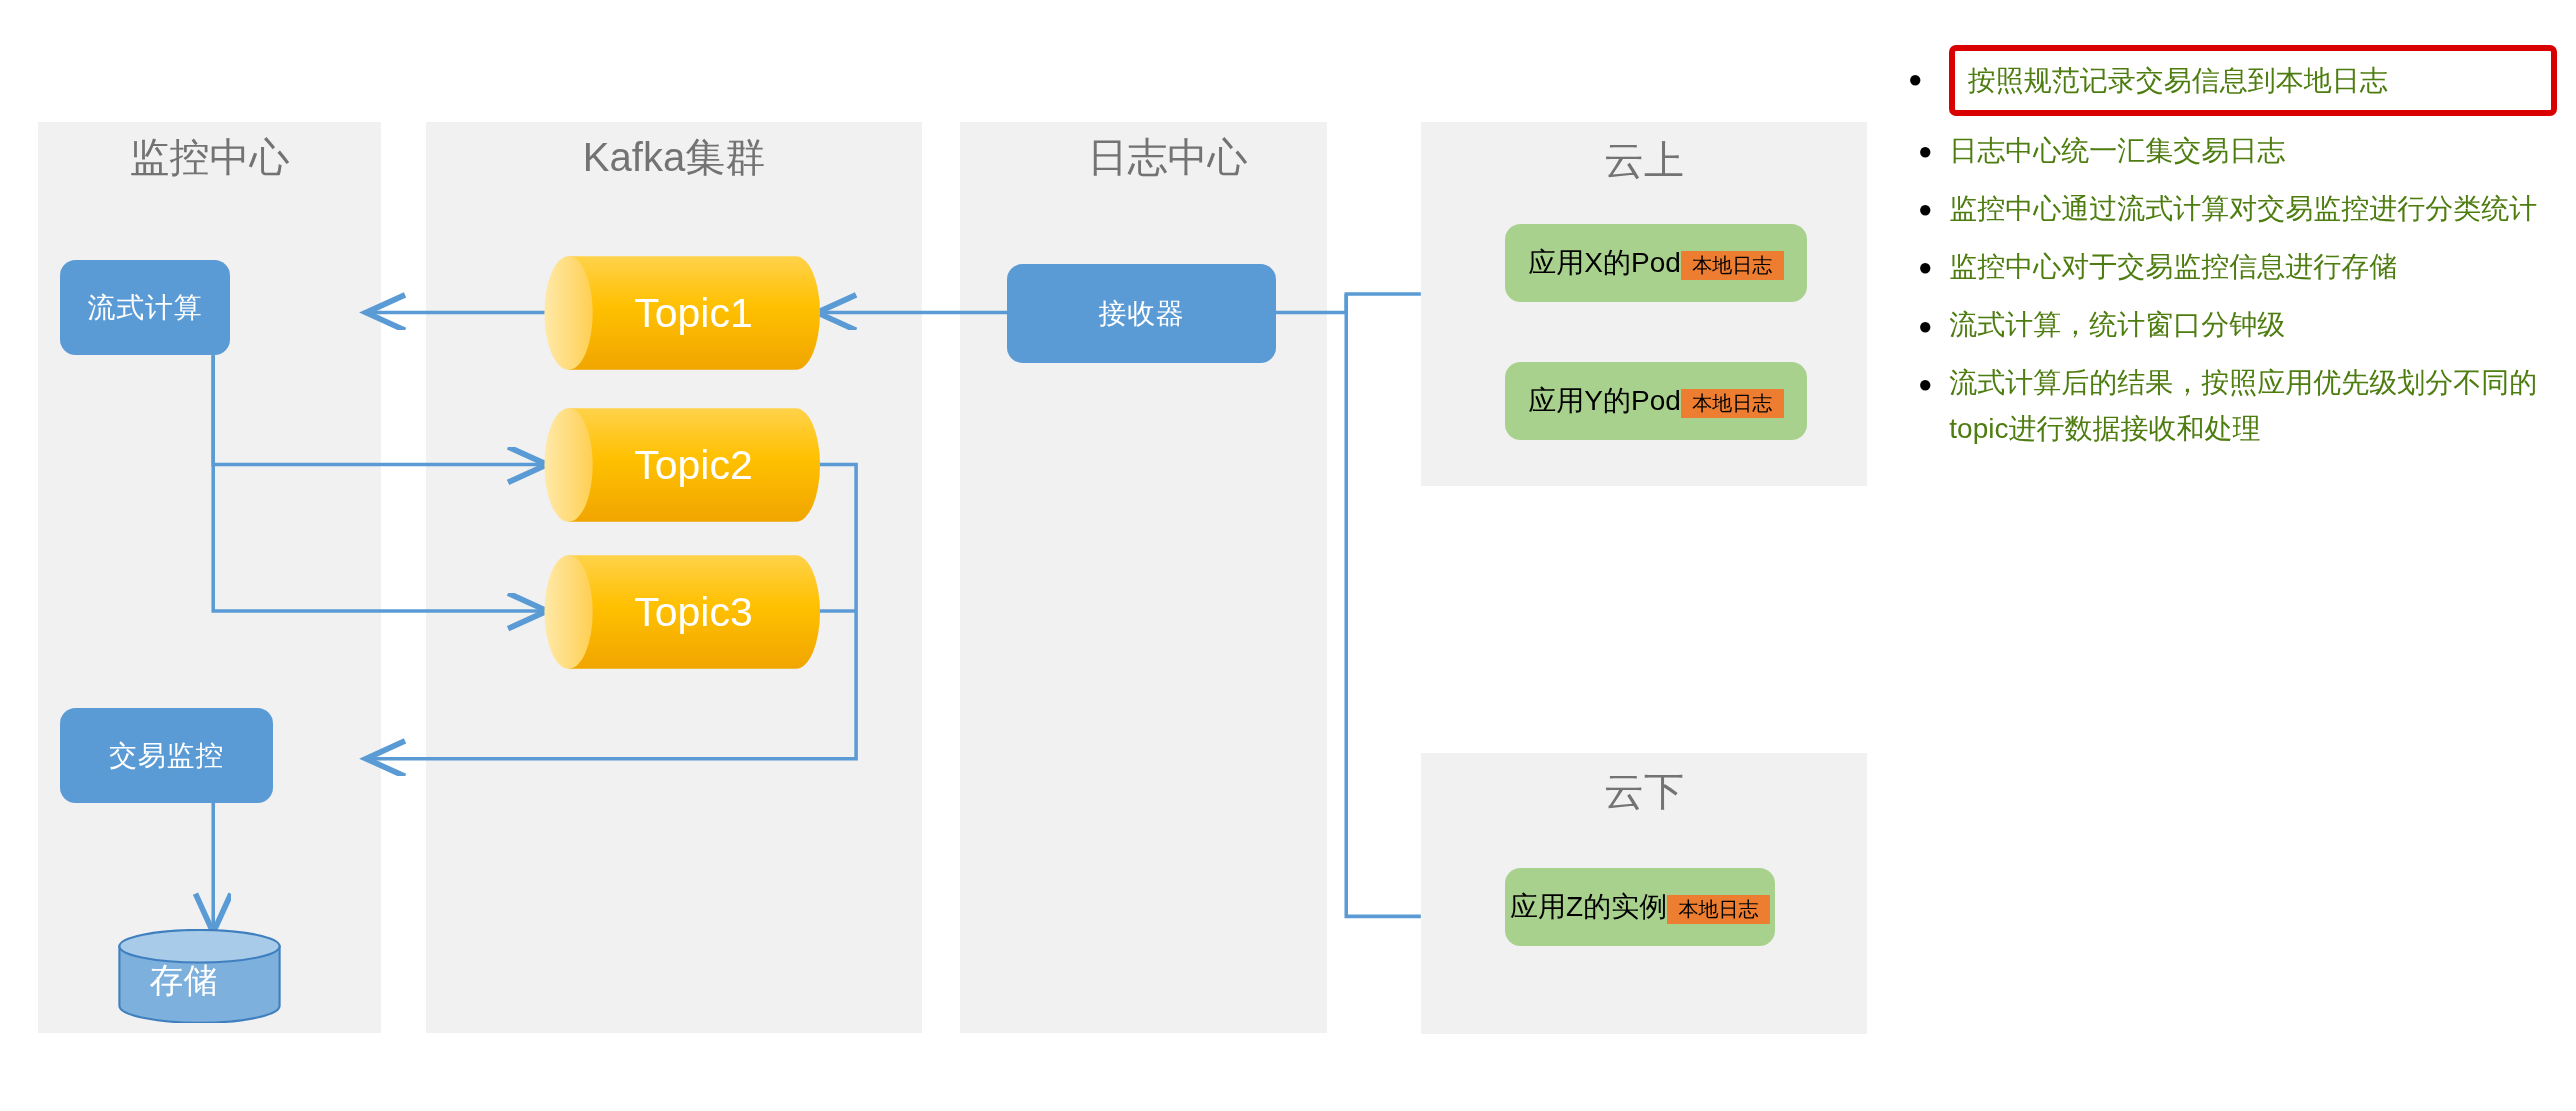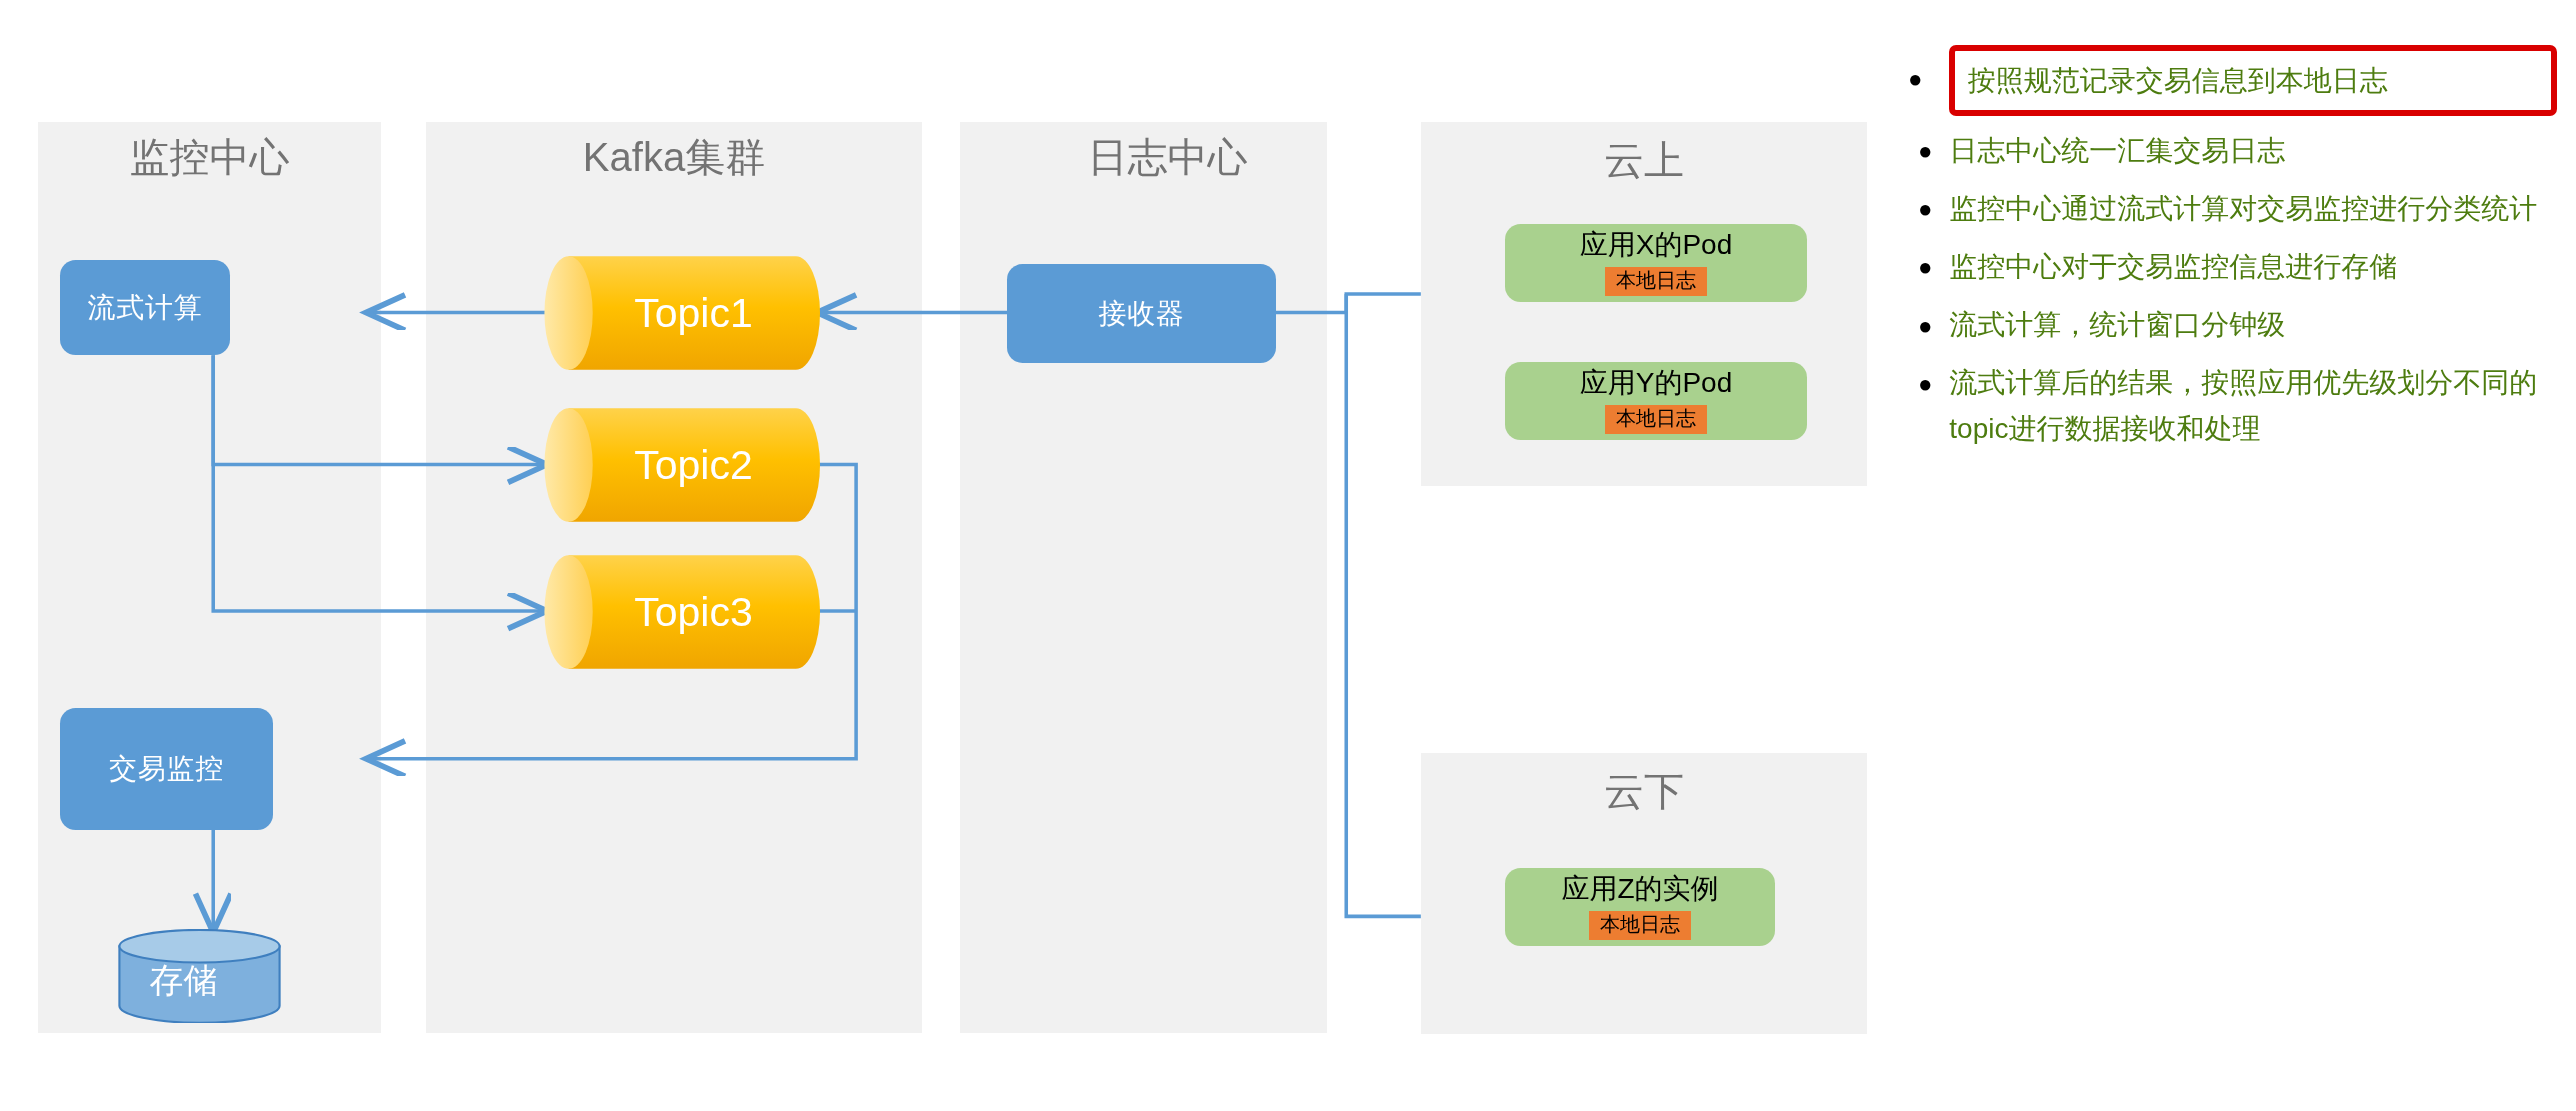--- a/index.html
+++ b/index.html
@@ -25,21 +25,21 @@
             padding-left:24px;box-sizing:border-box;}
 
   
   .dbcyl{position:absolute;}
   .dbcyl .lbl{position:absolute;left:0;top:0;width:100%;height:100%;
               display:flex;align-items:center;justify-content:center;
               color:#ffffff;font-size:34px;padding-top:10px;box-sizing:border-box;}
 
   
   .pod{position:absolute;background:#a9d18e;border-radius:15.6px;
-       display:flex;flex-direction:column;align-items:center;
+       display:flex;flex-direction:row;align-items:center;
        justify-content:center;box-sizing:border-box;}
   .pod-name{color:#000;font-size:28px;line-height:1.1;}
   .pod-log{margin-top:5.7px;background:#ed7d31;color:#000;
            font-size:20px;line-height:1.1;padding:2.8px 11.4px 4.3px 11.4px;}
 
   
   .wires{position:absolute;left:0;top:0;width:2576px;height:1111px;
          pointer-events:none;}
 
   
@@ -98,21 +98,21 @@
       <path d="M 1125,654 L 1205,654 L 1205,1068 L 520,1068" marker-end="url(#ah)"></path>
 
       <path d="M 1125,860 L 1205,860"></path>
 
       <path d="M 300,1130 L 300,1308" marker-end="url(#ah)"></path>
     </g>
   </svg>
 
   <div class="bluebox" style="left:60px;top:260px;width:170px;height:95px;">流式计算</div>
 
-  <div class="bluebox" style="left:60px;top:708px;width:213px;height:122px;">交易监控</div>
+  <div class="bluebox" style="left:60px;top:708px;width:213px;height:95px;">交易监控</div>
 
   <div class="bluebox" style="left:1007px;top:264px;width:269px;height:99px;">接收器</div>
 
   <div class="dbcyl" style="left:118px;top:929px;width:131px;height:94px;">
     <svg width="163" height="94" viewBox="0 0 230 132">
       <path d="M2,24 L2,108 A113,24 0 0 0 228,108 L228,24 Z" fill="#7eb0dd" stroke="#3f7fbf" stroke-width="3"></path>
       <ellipse cx="115" cy="24" rx="113" ry="23" fill="#a7cbe8" stroke="#3f7fbf" stroke-width="3"></ellipse>
     </svg>
     <span class="lbl">存储</span>
   </div>

